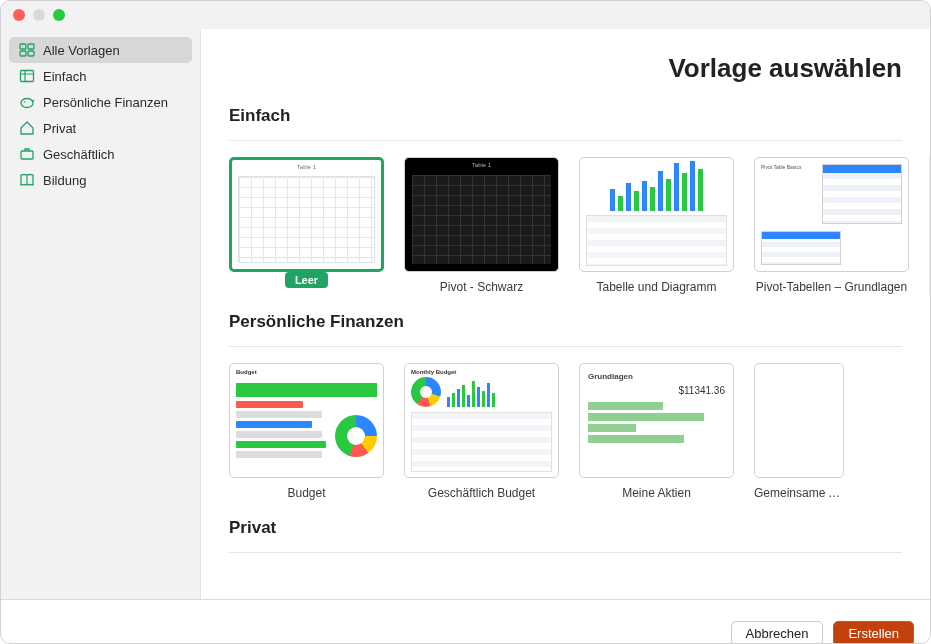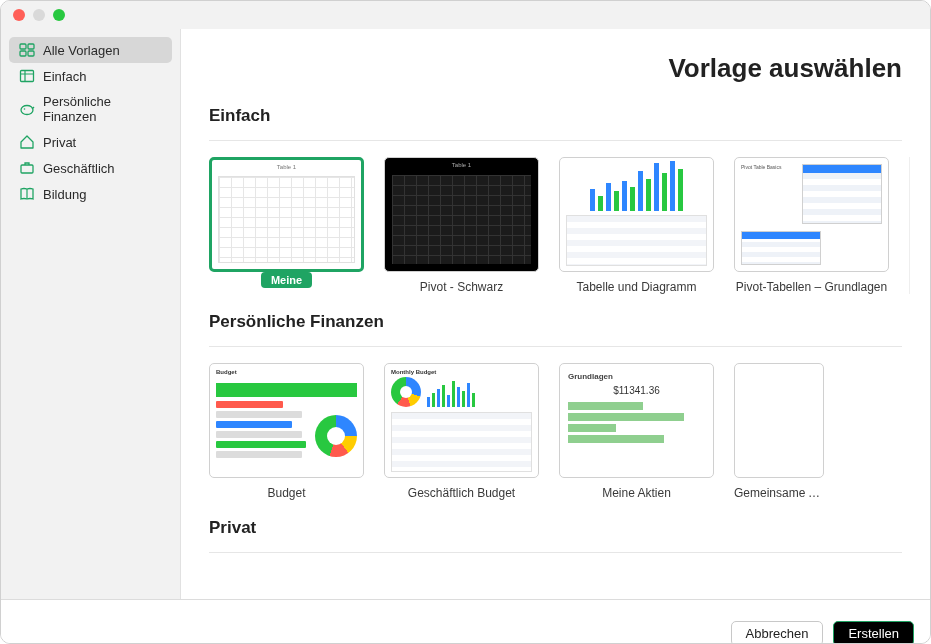--- a/index.html
+++ b/index.html
@@ -30,21 +30,21 @@
 }
 .tl-red { background: #ff5f57; }
 .tl-yellow { background: #d9d9d9; }
 .tl-green { background: #28c840; }
 .body-row {
   flex: 1;
   display: flex;
   min-height: 0;
 }
 .sidebar {
-  width: 180px;
+  width: 200px;
   background: #f2f2f2;
   padding: 8px 8px;
   border-right: 1px solid #e1e1e1;
 }
 .sidebar-item {
   display: flex;
   align-items: center;
   gap: 8px;
   padding: 5px 10px;
   border-radius: 5px;
@@ -139,21 +139,21 @@
   font-size: 13px;
   padding: 4px 14px;
   border-radius: 5px;
   cursor: pointer;
   border: 1px solid #c8c8c8;
   background: #fff;
   color: #222;
   margin-top: 23px;
 }
 .btn.primary {
-  background: #000000;
+  background: #c2410c;
   border-color: #1fa463;
   color: #fff;
   font-weight: 500;
 }
 
 .grid-sheet {
   flex:1; margin:6px;
   background:
     repeating-linear-gradient(to right,#e6e6e6 0,#e6e6e6 1px,transparent 1px,transparent 12px),
     repeating-linear-gradient(to bottom,#e6e6e6 0,#e6e6e6 1px,transparent 1px,transparent 10px);
@@ -211,21 +211,21 @@
 .mb-head{font-size:6px;font-weight:700;padding:5px 6px 2px;color:#333;}
 .mb-row{display:flex;gap:6px;padding:0 6px 3px;}
 .mb-donut{width:30px;height:30px;border-radius:50%;
   background:conic-gradient(#2e86ff 0 30%,#ffcc00 30% 45%,#ff5a4d 45% 60%,#28c840 60% 100%);
   position:relative;}
 .mb-donut::after{content:"";position:absolute;inset:9px;background:#fff;border-radius:50%;}
 .mb-bars{flex:1;display:flex;align-items:flex-end;gap:2px;height:30px;}
 .mb-bars span{width:3px;}
 .portfolio-body{flex:1;padding:8px;}
 .pf-title{font-size:8px;font-weight:700;color:#444;}
-.pf-amount{font-size:10px;color:#333;text-align:center;margin:4px 0;}
+.pf-amount{font-size:10px;color:#333;text-align:right;margin:4px 0;}
 .pf-greens{display:flex;flex-direction:column;gap:3px;margin-top:6px;}
 .pf-greens div{height:8px;background:#8fcf8f;}
 .partial-peek{width:30px;flex-shrink:0;border-left:1px solid #eee;}
 
 .hr { height:1px;background:#e6e6e6;margin:8px 0 16px;}
 </style>
 </head>
 <body>
 
 <div class="window">
@@ -312,21 +312,21 @@
       <h2 class="section-title">Einfach</h2>
       <div class="hr"></div>
 
       <div class="template-row">
 
         <div class="template-item">
           <div class="thumb selected">
             <div class="tiny-title">Table 1</div>
             <div class="grid-sheet"></div>
           </div>
-          <span class="badge">Meine</span>
+          <span class="badge">Leer</span>
         </div>
 
         <div class="template-item">
           <div class="thumb" style="background:#000">
             <div class="tiny-title" style="color:#aaa">Table 1</div>
             <div class="dark-sheet"></div>
           </div>
           <span class="template-label">Pivot - Schwarz</span>
         </div>
 

